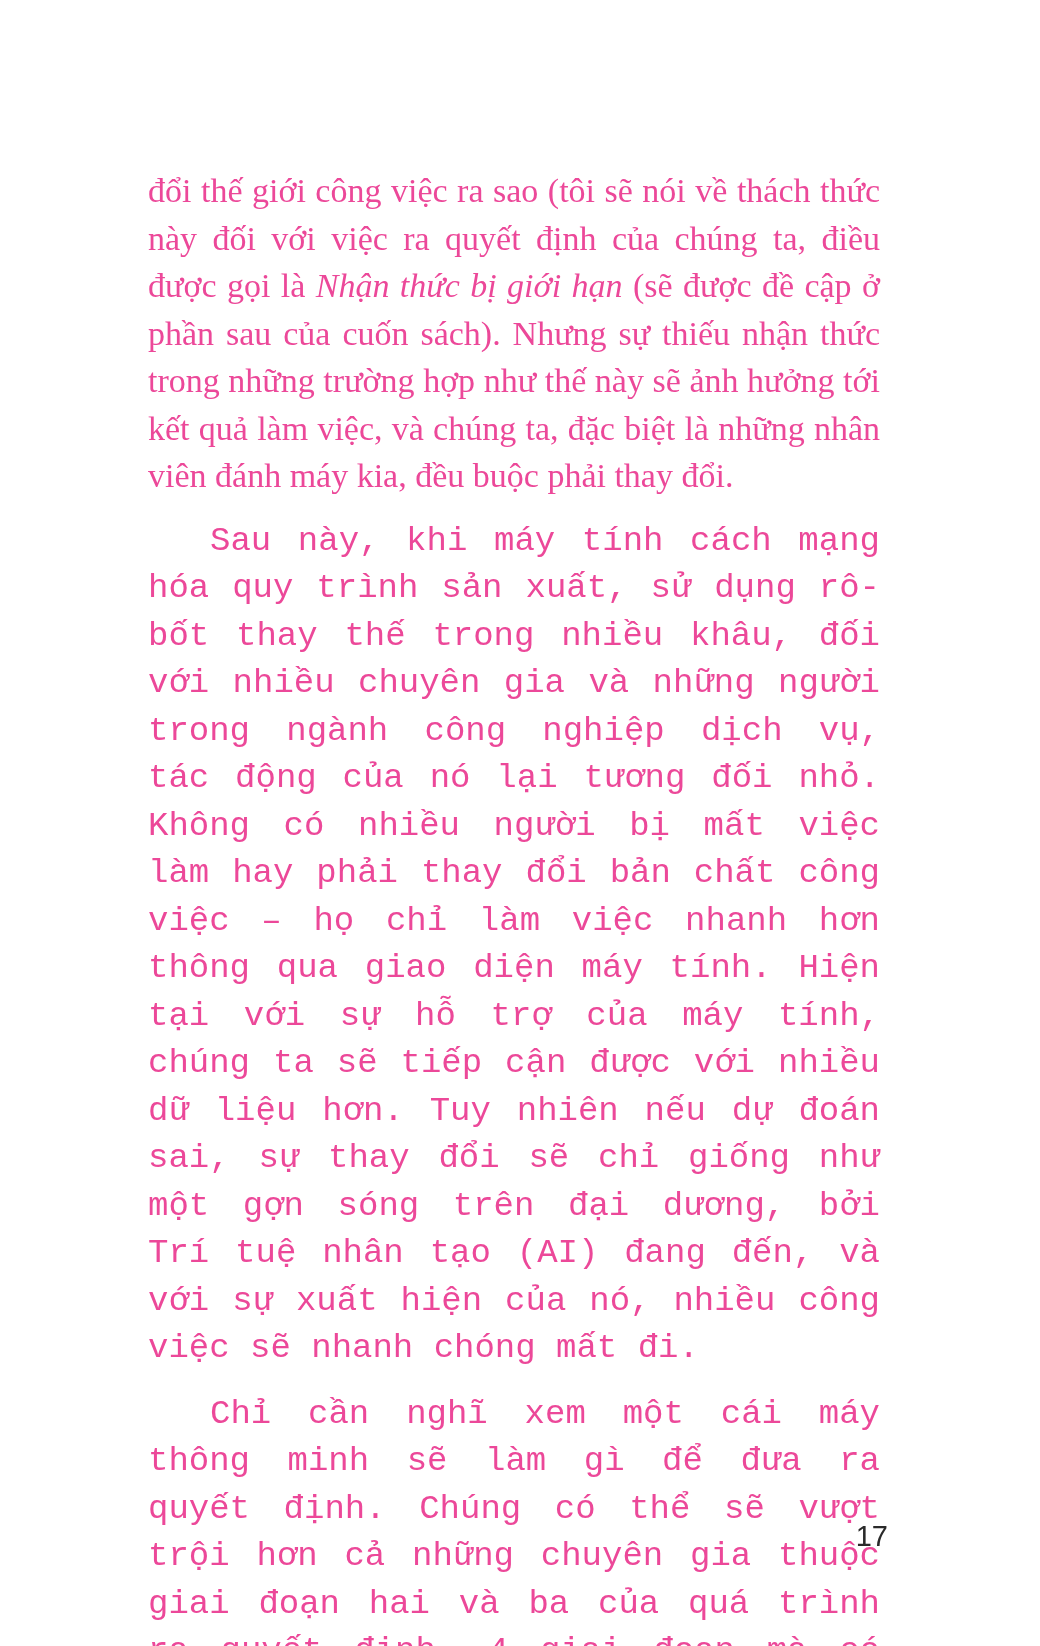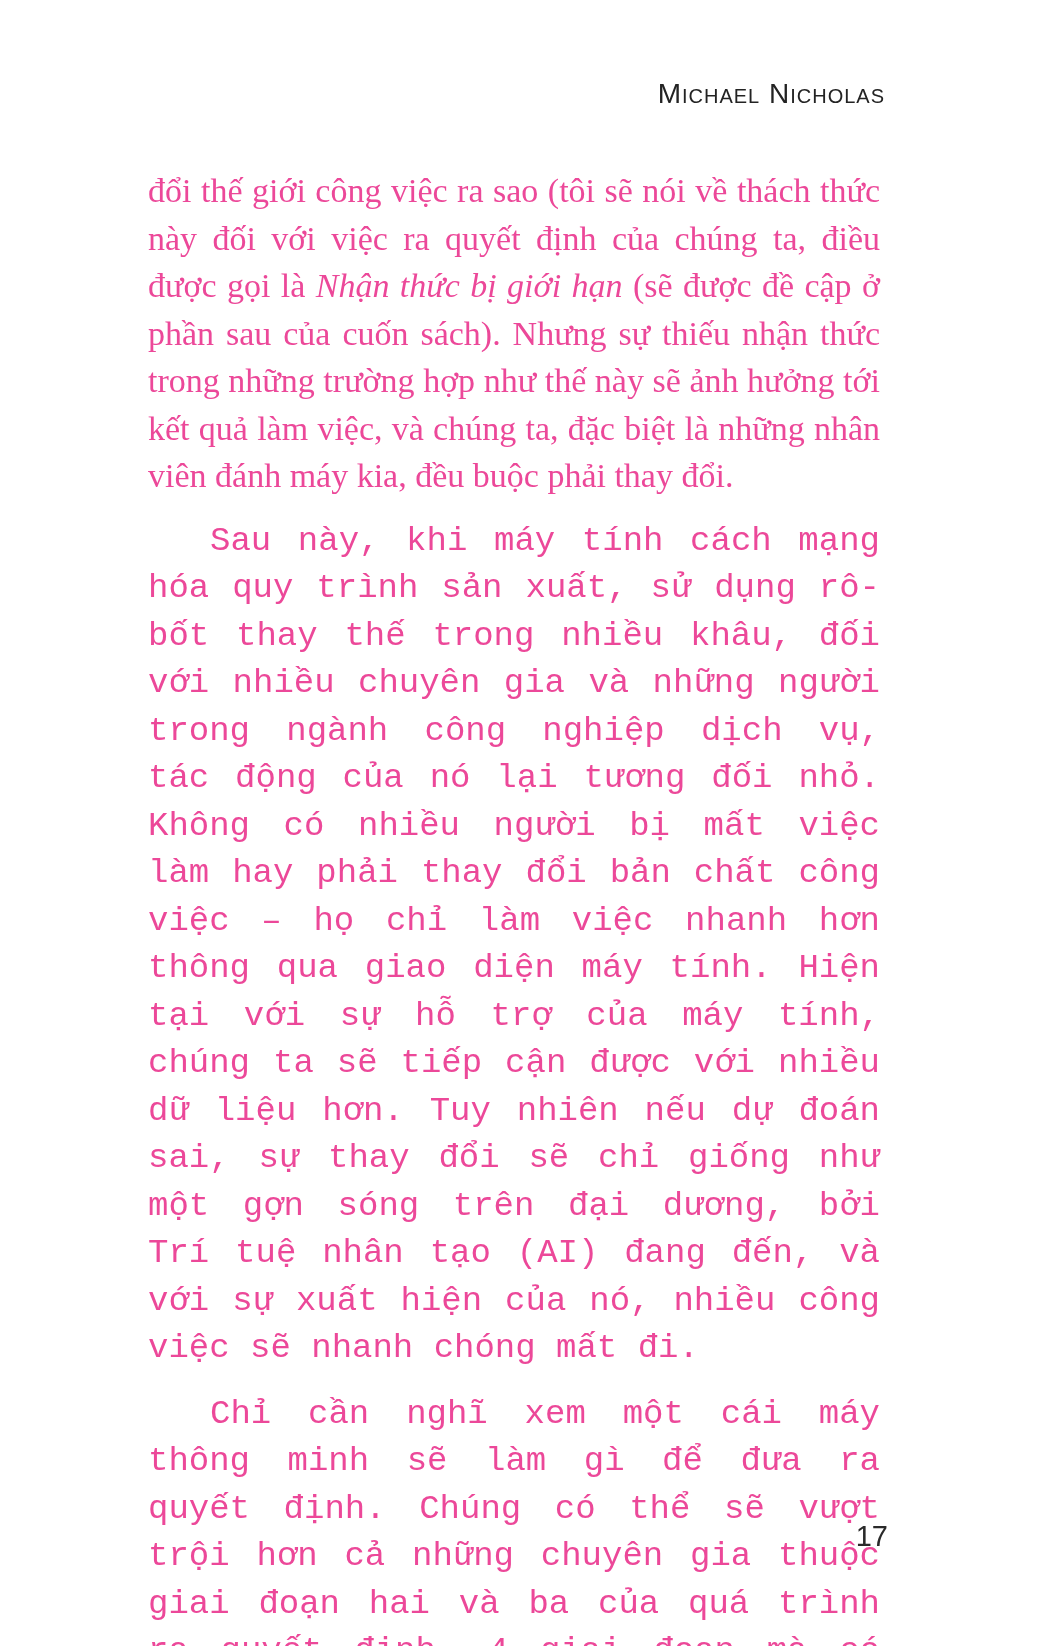--- a/index.html
+++ b/index.html
@@ -61,21 +61,20 @@
     font-size: 29px;
     color: #2a2a2a;
     line-height: 1;
   }
 </style>
 </head>
 <body>
 
 <div class="page">
 
-  <div class="running-head">Michael Nicholas</div>
 
   <div class="body-text">
       <p class=""><span>đổi thế giới công việc ra sao (tôi sẽ nói về thách thức này đối với việc ra quyết định của chúng ta, điều được gọi là </span><em>Nhận thức bị giới hạn</em><span> (sẽ được đề cập ở phần sau của cuốn sách). Nhưng sự thiếu nhận thức trong những trường hợp như thế này sẽ ảnh hưởng tới kết quả làm việc, và chúng ta, đặc biệt là những nhân viên đánh máy kia, đều buộc phải thay đổi.</span></p>
       <p class="indent"><span>Sau này, khi máy tính cách mạng hóa quy trình sản xuất, sử dụng rô-bốt thay thế trong nhiều khâu, đối với nhiều chuyên gia và những người trong ngành công nghiệp dịch vụ, tác động của nó lại tương đối nhỏ. Không có nhiều người bị mất việc làm hay phải thay đổi bản chất công việc – họ chỉ làm việc nhanh hơn thông qua giao diện máy tính. Hiện tại với sự hỗ trợ của máy tính, chúng ta sẽ tiếp cận được với nhiều dữ liệu hơn. Tuy nhiên nếu dự đoán sai, sự thay đổi sẽ chỉ giống như một gợn sóng trên đại dương, bởi Trí tuệ nhân tạo (AI) đang đến, và với sự xuất hiện của nó, nhiều công việc sẽ nhanh chóng mất đi.</span></p>
       <p class="indent"><span>Chỉ cần nghĩ xem một cái máy thông minh sẽ làm gì để đưa ra quyết định. Chúng có thể sẽ vượt trội hơn cả những chuyên gia thuộc giai đoạn hai và ba của quá trình ra quyết định, 4 giai đoạn mà có nhiều chuyên gia có kỹ năng nhất. Chúng có thể tiếp thu nhanh hơn và chính xác hơn, không cạn</span></p>
     </div>
 
   <div class="page-number">17</div>
 
 </div>

